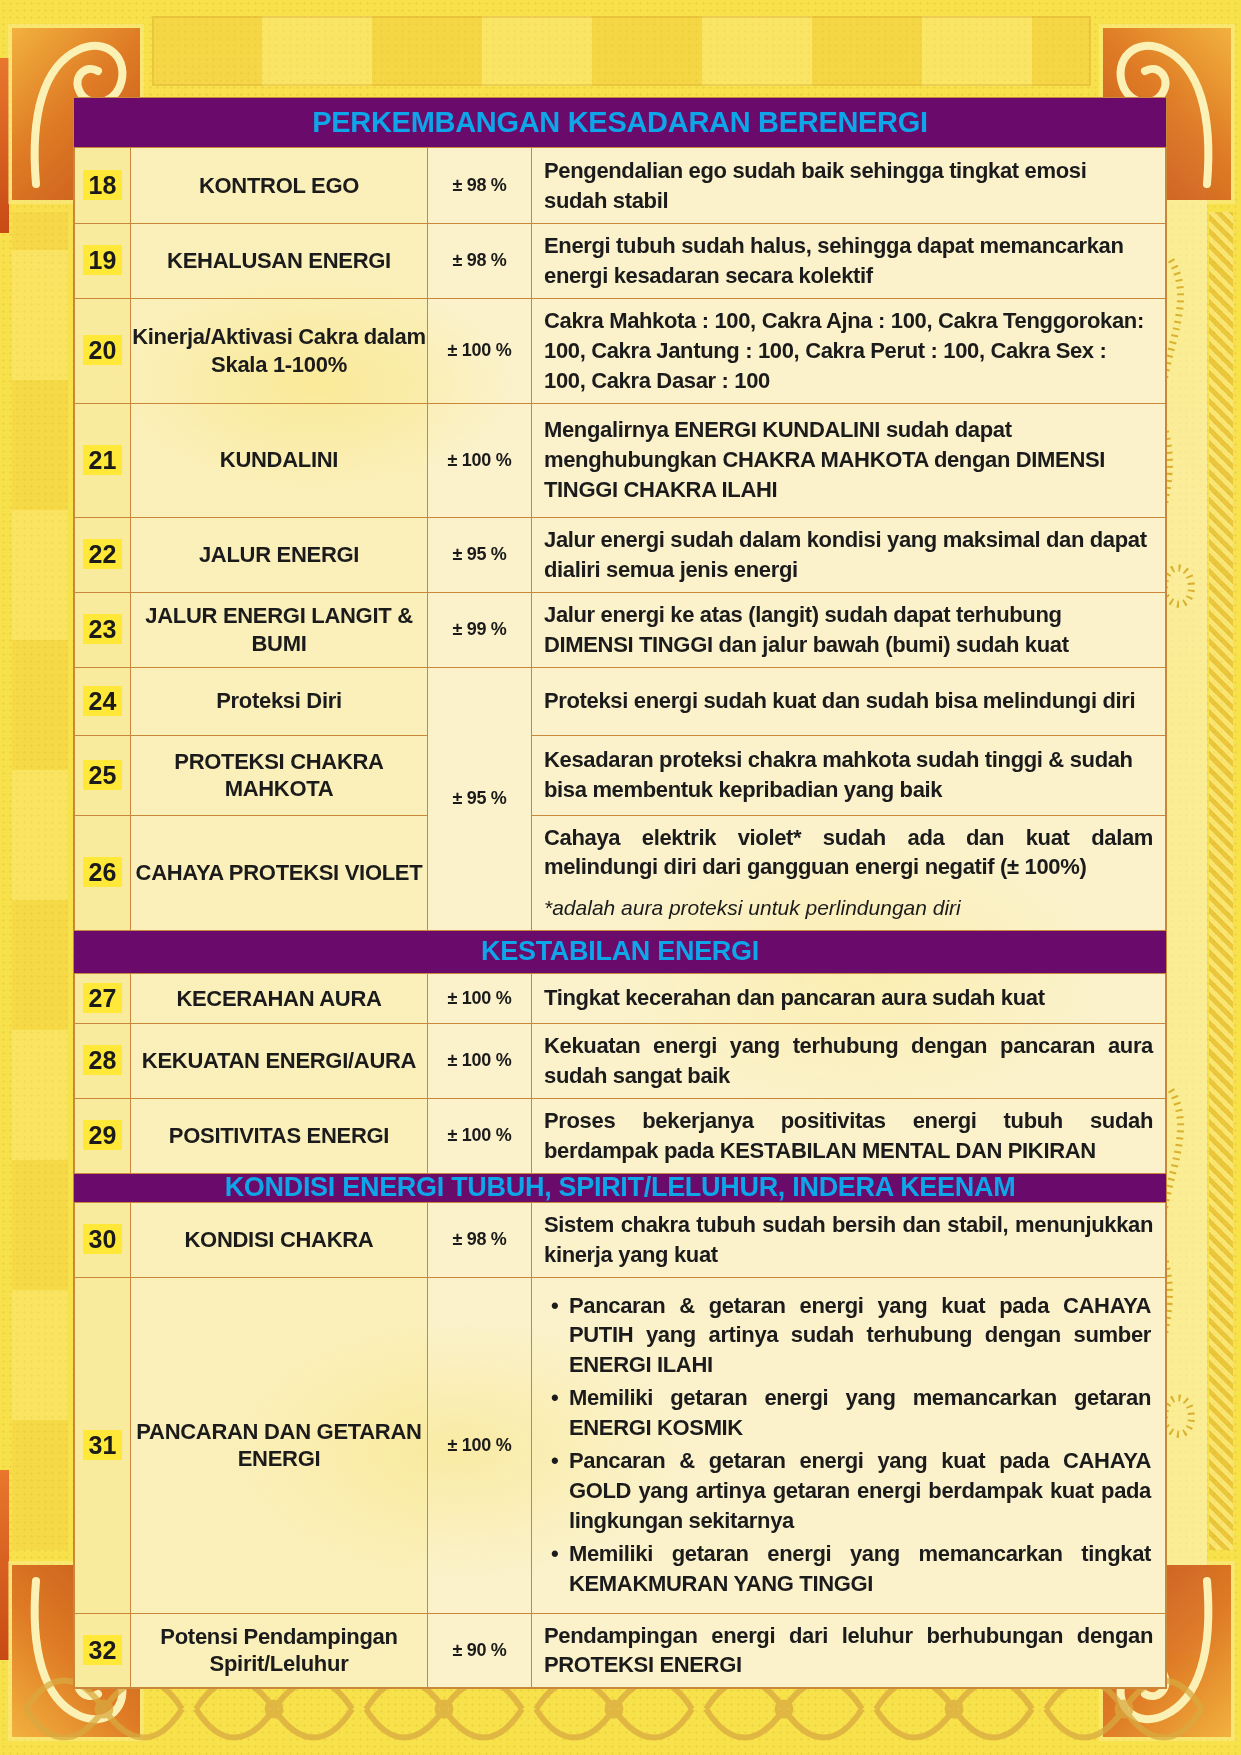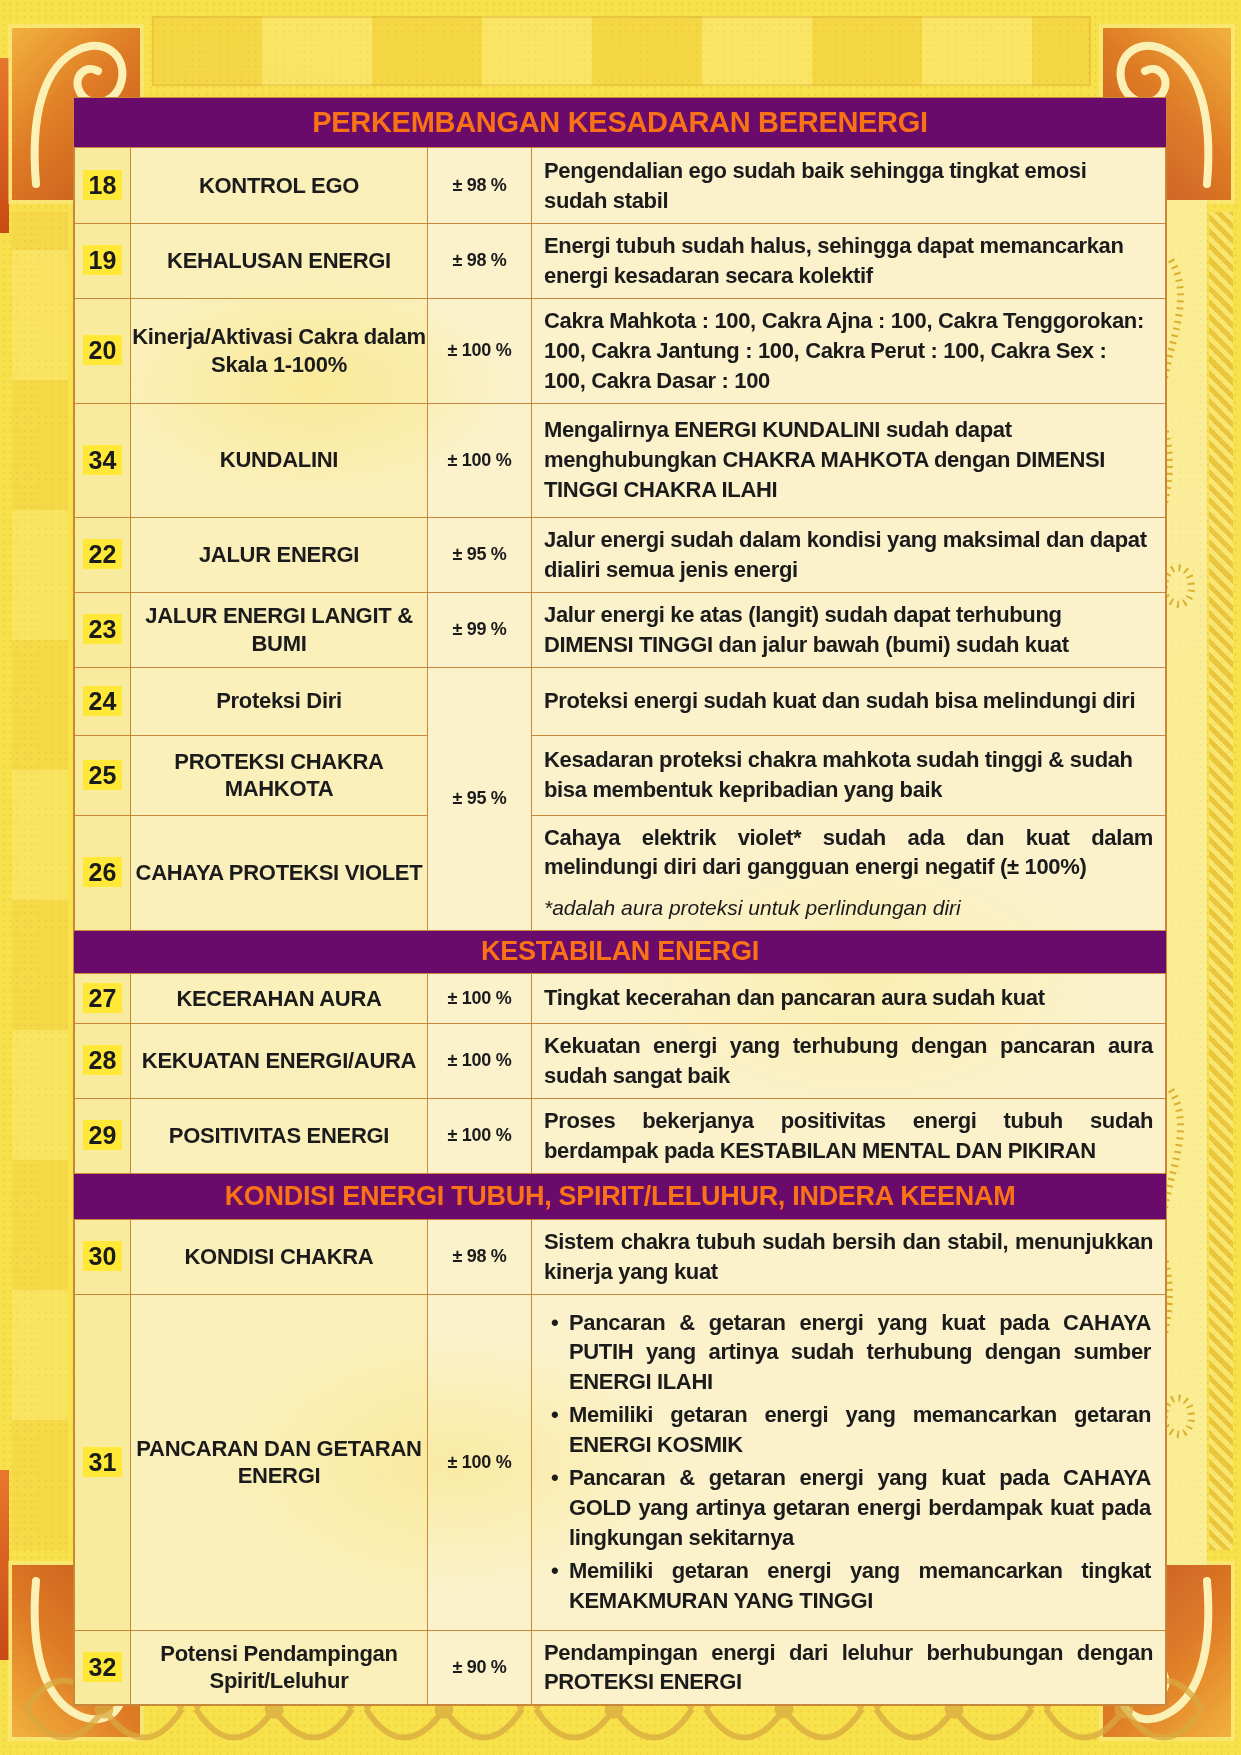--- a/index.html
+++ b/index.html
@@ -55,27 +55,27 @@
   .doc{
     position:absolute;left:74px;top:98px;width:1092px;
     background:
       radial-gradient(ellipse 340px 180px at 22% 18%, rgba(248,226,110,.50), rgba(0,0,0,0) 60%),
       radial-gradient(ellipse 420px 240px at 72% 55%, rgba(250,233,146,.45), rgba(0,0,0,0) 60%),
       radial-gradient(ellipse 380px 220px at 35% 85%, rgba(247,224,104,.40), rgba(0,0,0,0) 60%),
       #fbf2cc;
     box-shadow:0 0 0 1px #c9873b;
   }
   .band{
-    background:#6a0a6a;color:#f97316;font-weight:bold;text-align:center;
+    background:#6a0a6a;color:#0ea5e9;font-weight:bold;text-align:center;
     display:flex;align-items:center;justify-content:center;
     letter-spacing:-0.3px;
   }
   .band.title{height:49px;font-size:29px;}
   .band.mid{height:42px;font-size:27px;}
-  .band.mid2{height:45px;font-size:27px;}
+  .band.mid2{height:28px;font-size:27px;}
 
   table{border-collapse:collapse;width:100%;table-layout:fixed;}
   td{border:1.6px solid #c9873b;vertical-align:middle;overflow:hidden;}
   col.c-no{width:56px;}
   col.c-name{width:297px;}
   col.c-val{width:104px;}
 
   td.no{
     text-align:center;font-weight:bold;font-size:25px;
     background:linear-gradient(rgba(247,226,102,.45),rgba(247,226,102,.45));
@@ -190,21 +190,21 @@
         <td class="val">± 98 %</td>
         <td class="desc">Energi tubuh sudah halus, sehingga dapat memancarkan energi kesadaran secara kolektif</td>
       </tr>
       <tr style="height:100px">
         <td class="no"><span>20</span></td>
         <td class="name">Kinerja/Aktivasi Cakra dalam Skala 1-100%</td>
         <td class="val">± 100 %</td>
         <td class="desc">Cakra Mahkota : 100, Cakra Ajna : 100, Cakra Tenggorokan: 100, Cakra Jantung : 100, Cakra Perut : 100, Cakra Sex : 100, Cakra Dasar : 100</td>
       </tr>
       <tr style="height:114px">
-        <td class="no"><span>34</span></td>
+        <td class="no"><span>21</span></td>
         <td class="name">KUNDALINI</td>
         <td class="val">± 100 %</td>
         <td class="desc">Mengalirnya ENERGI KUNDALINI sudah dapat menghubungkan CHAKRA MAHKOTA dengan DIMENSI TINGGI CHAKRA ILAHI</td>
       </tr>
       <tr style="height:75px">
         <td class="no"><span>22</span></td>
         <td class="name">JALUR ENERGI</td>
         <td class="val">± 95 %</td>
         <td class="desc">Jalur energi sudah dalam kondisi yang maksimal dan dapat dialiri semua jenis energi</td>
       </tr>

